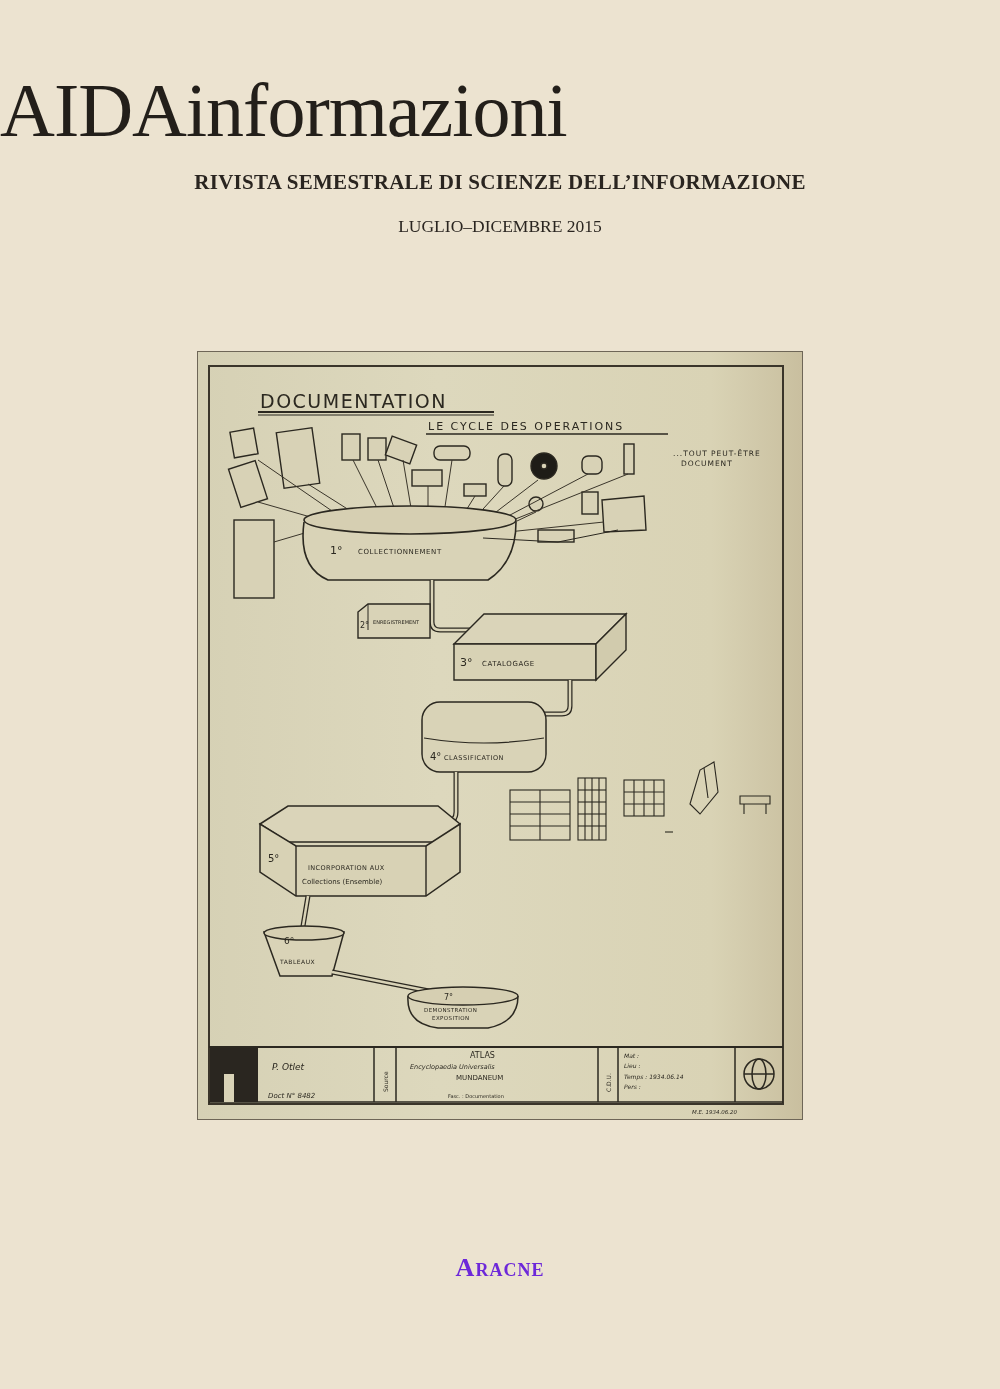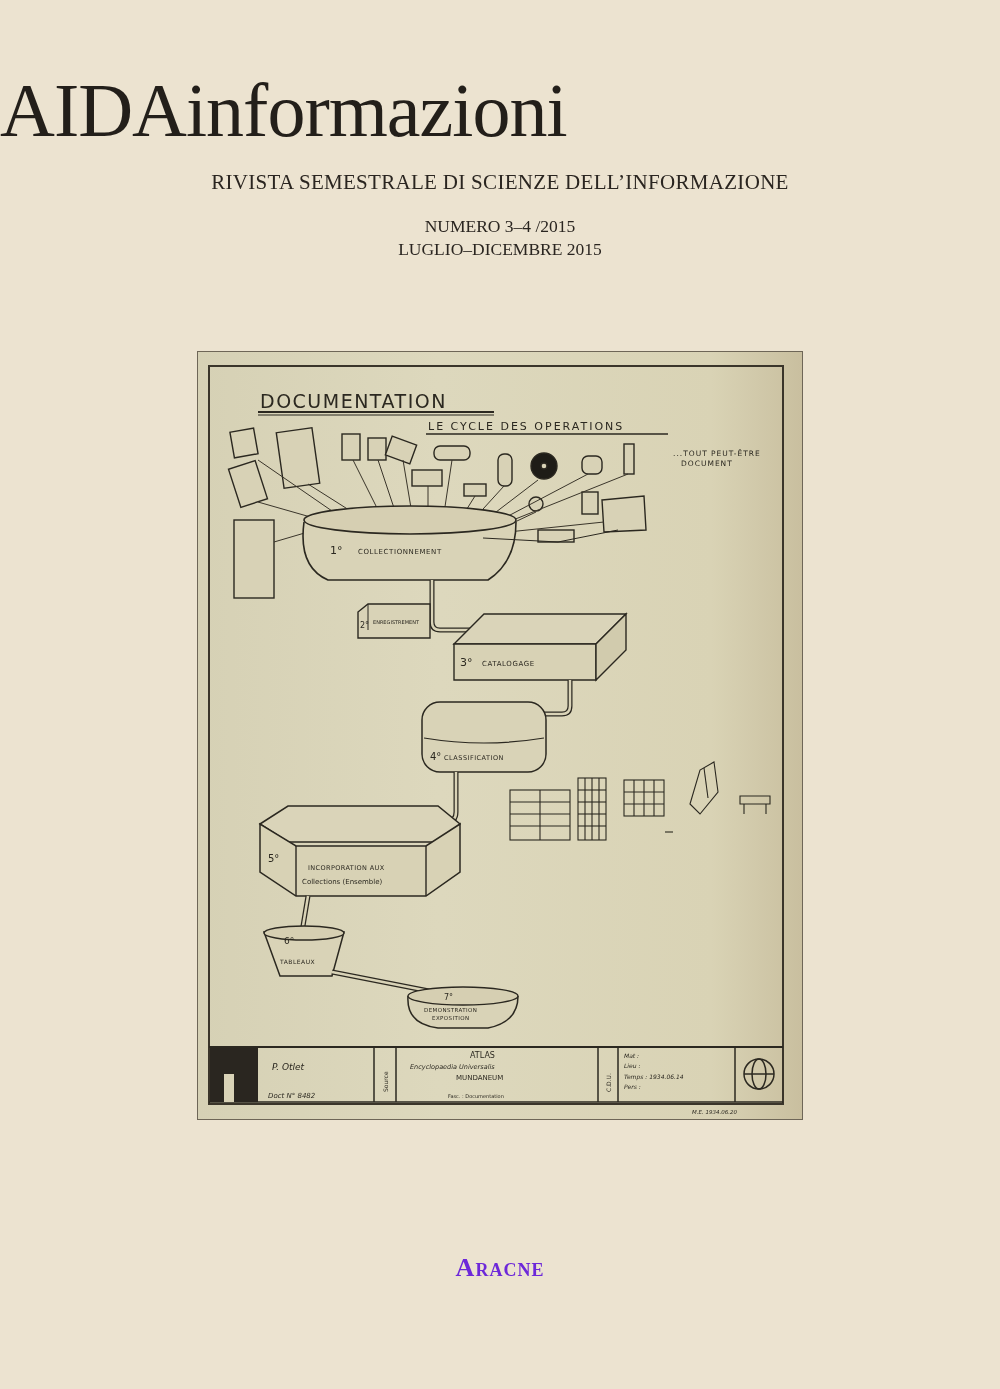--- a/index.html
+++ b/index.html
@@ -12,20 +12,21 @@
     }
     .title {
       position: absolute; left: 0; width: 1000px; top: 72px;
       text-align: left; font-size: 76px; letter-spacing: -1px;
       line-height: 1; color: #231f1a;
     }
     .subtitle {
       position: absolute; left: 0; width: 1000px; top: 170px;
       text-align: center; font-size: 21px; letter-spacing: 0.3px;
       color: #2a2520;
+      font-weight: bold;
     }
     .issue {
       position: absolute; left: 0; width: 1000px; top: 215px;
       text-align: center; font-size: 17.5px; line-height: 23px; color: #2a2520;
     }
     .issue div { margin: 0; }
     .plate {
       position: absolute; left: 197px; top: 351px; width: 606px; height: 769px;
       border: 1px solid #6e6657;
       background: linear-gradient(90deg, #d6d1b5 0%, #ddd8bd 40%, #d9d3b5 85%, #c9bf9f 100%);
@@ -38,21 +39,20 @@
       color: #6d28d9; font-variant: small-caps;
     }
     .hand { font-family: "DejaVu Sans", sans-serif; fill: #2b2820; }
   </style>
 </head>
 <body>
 
 <div class="title">AIDAinformazioni</div>
 <div class="subtitle">RIVISTA SEMESTRALE DI SCIENZE DELL’INFORMAZIONE</div>
 <div class="issue">
-  <div>NUMERO 3–4 /2015</div>
   <div>LUGLIO–DICEMBRE 2015</div>
 </div>
 
 <div class="plate">
   <svg width="606" height="769" viewBox="0 0 606 769">
 
     <rect x="11" y="14" width="574" height="738" fill="none" stroke="#3a352a" stroke-width="2"></rect>
 
     <text x="62" y="56" class="hand" font-size="19" letter-spacing="1.5">DOCUMENTATION</text>
     <line x1="60" y1="60" x2="296" y2="60" stroke="#2b2820" stroke-width="2"></line>

